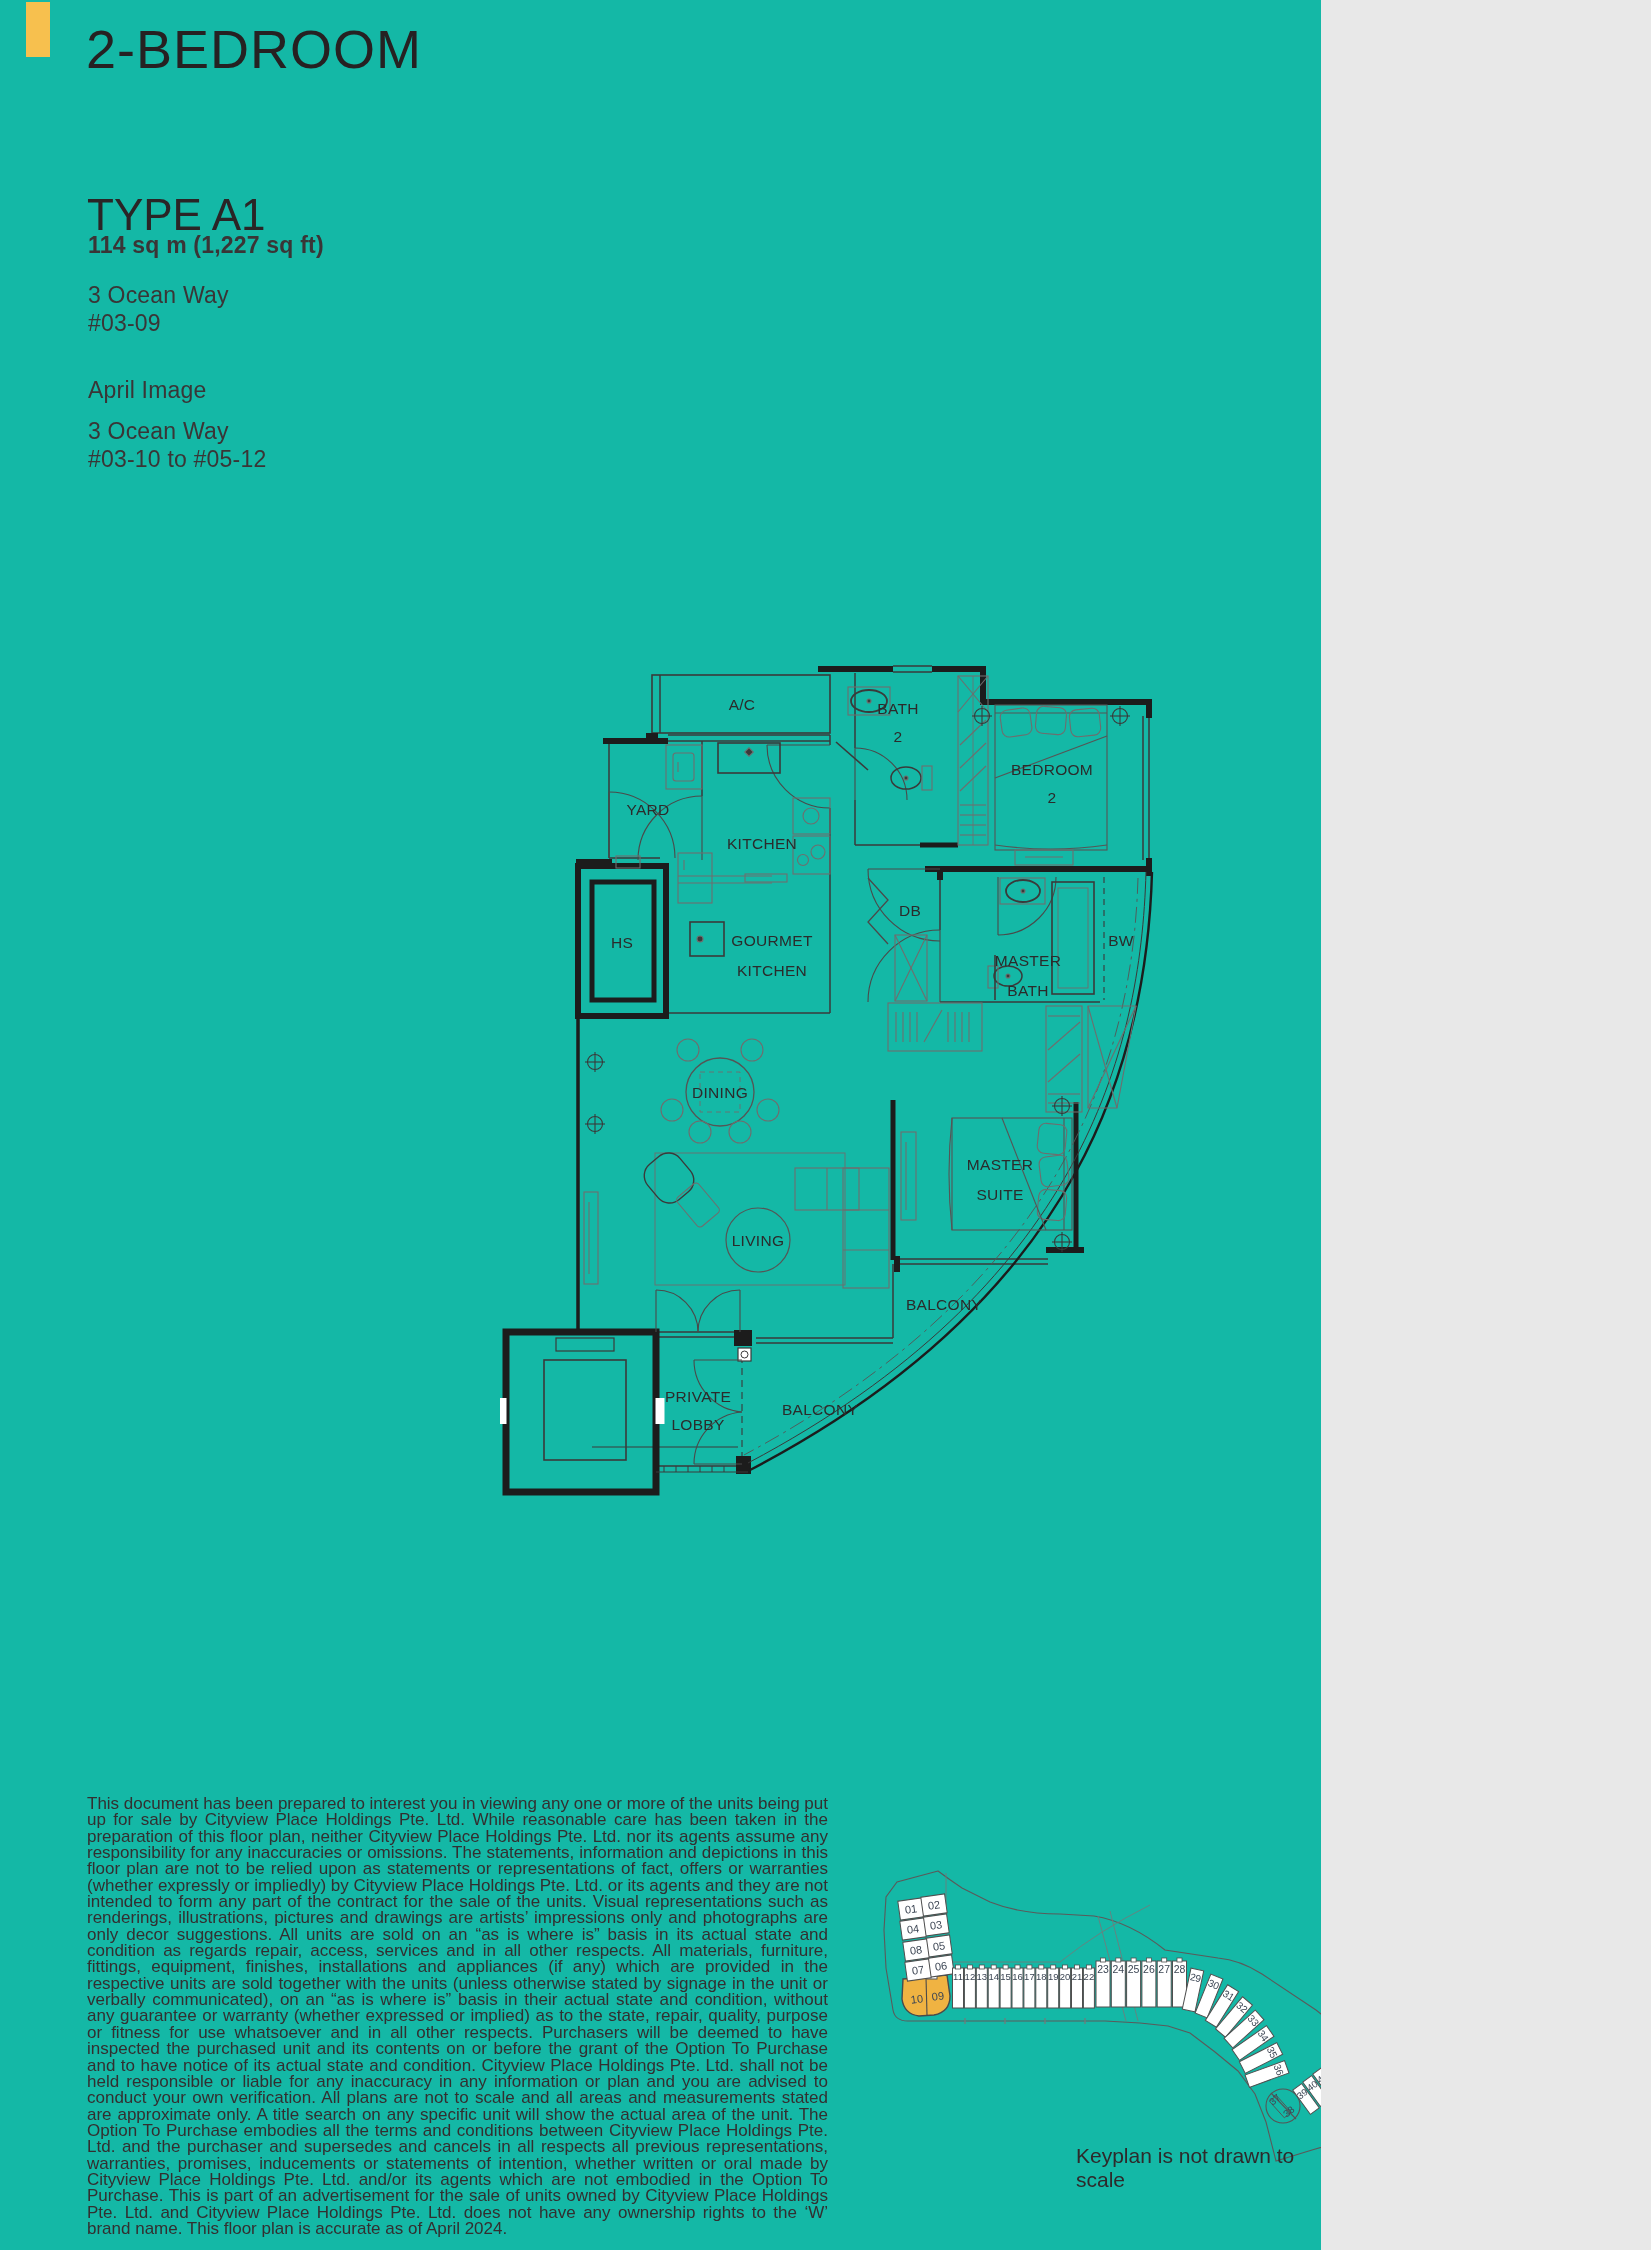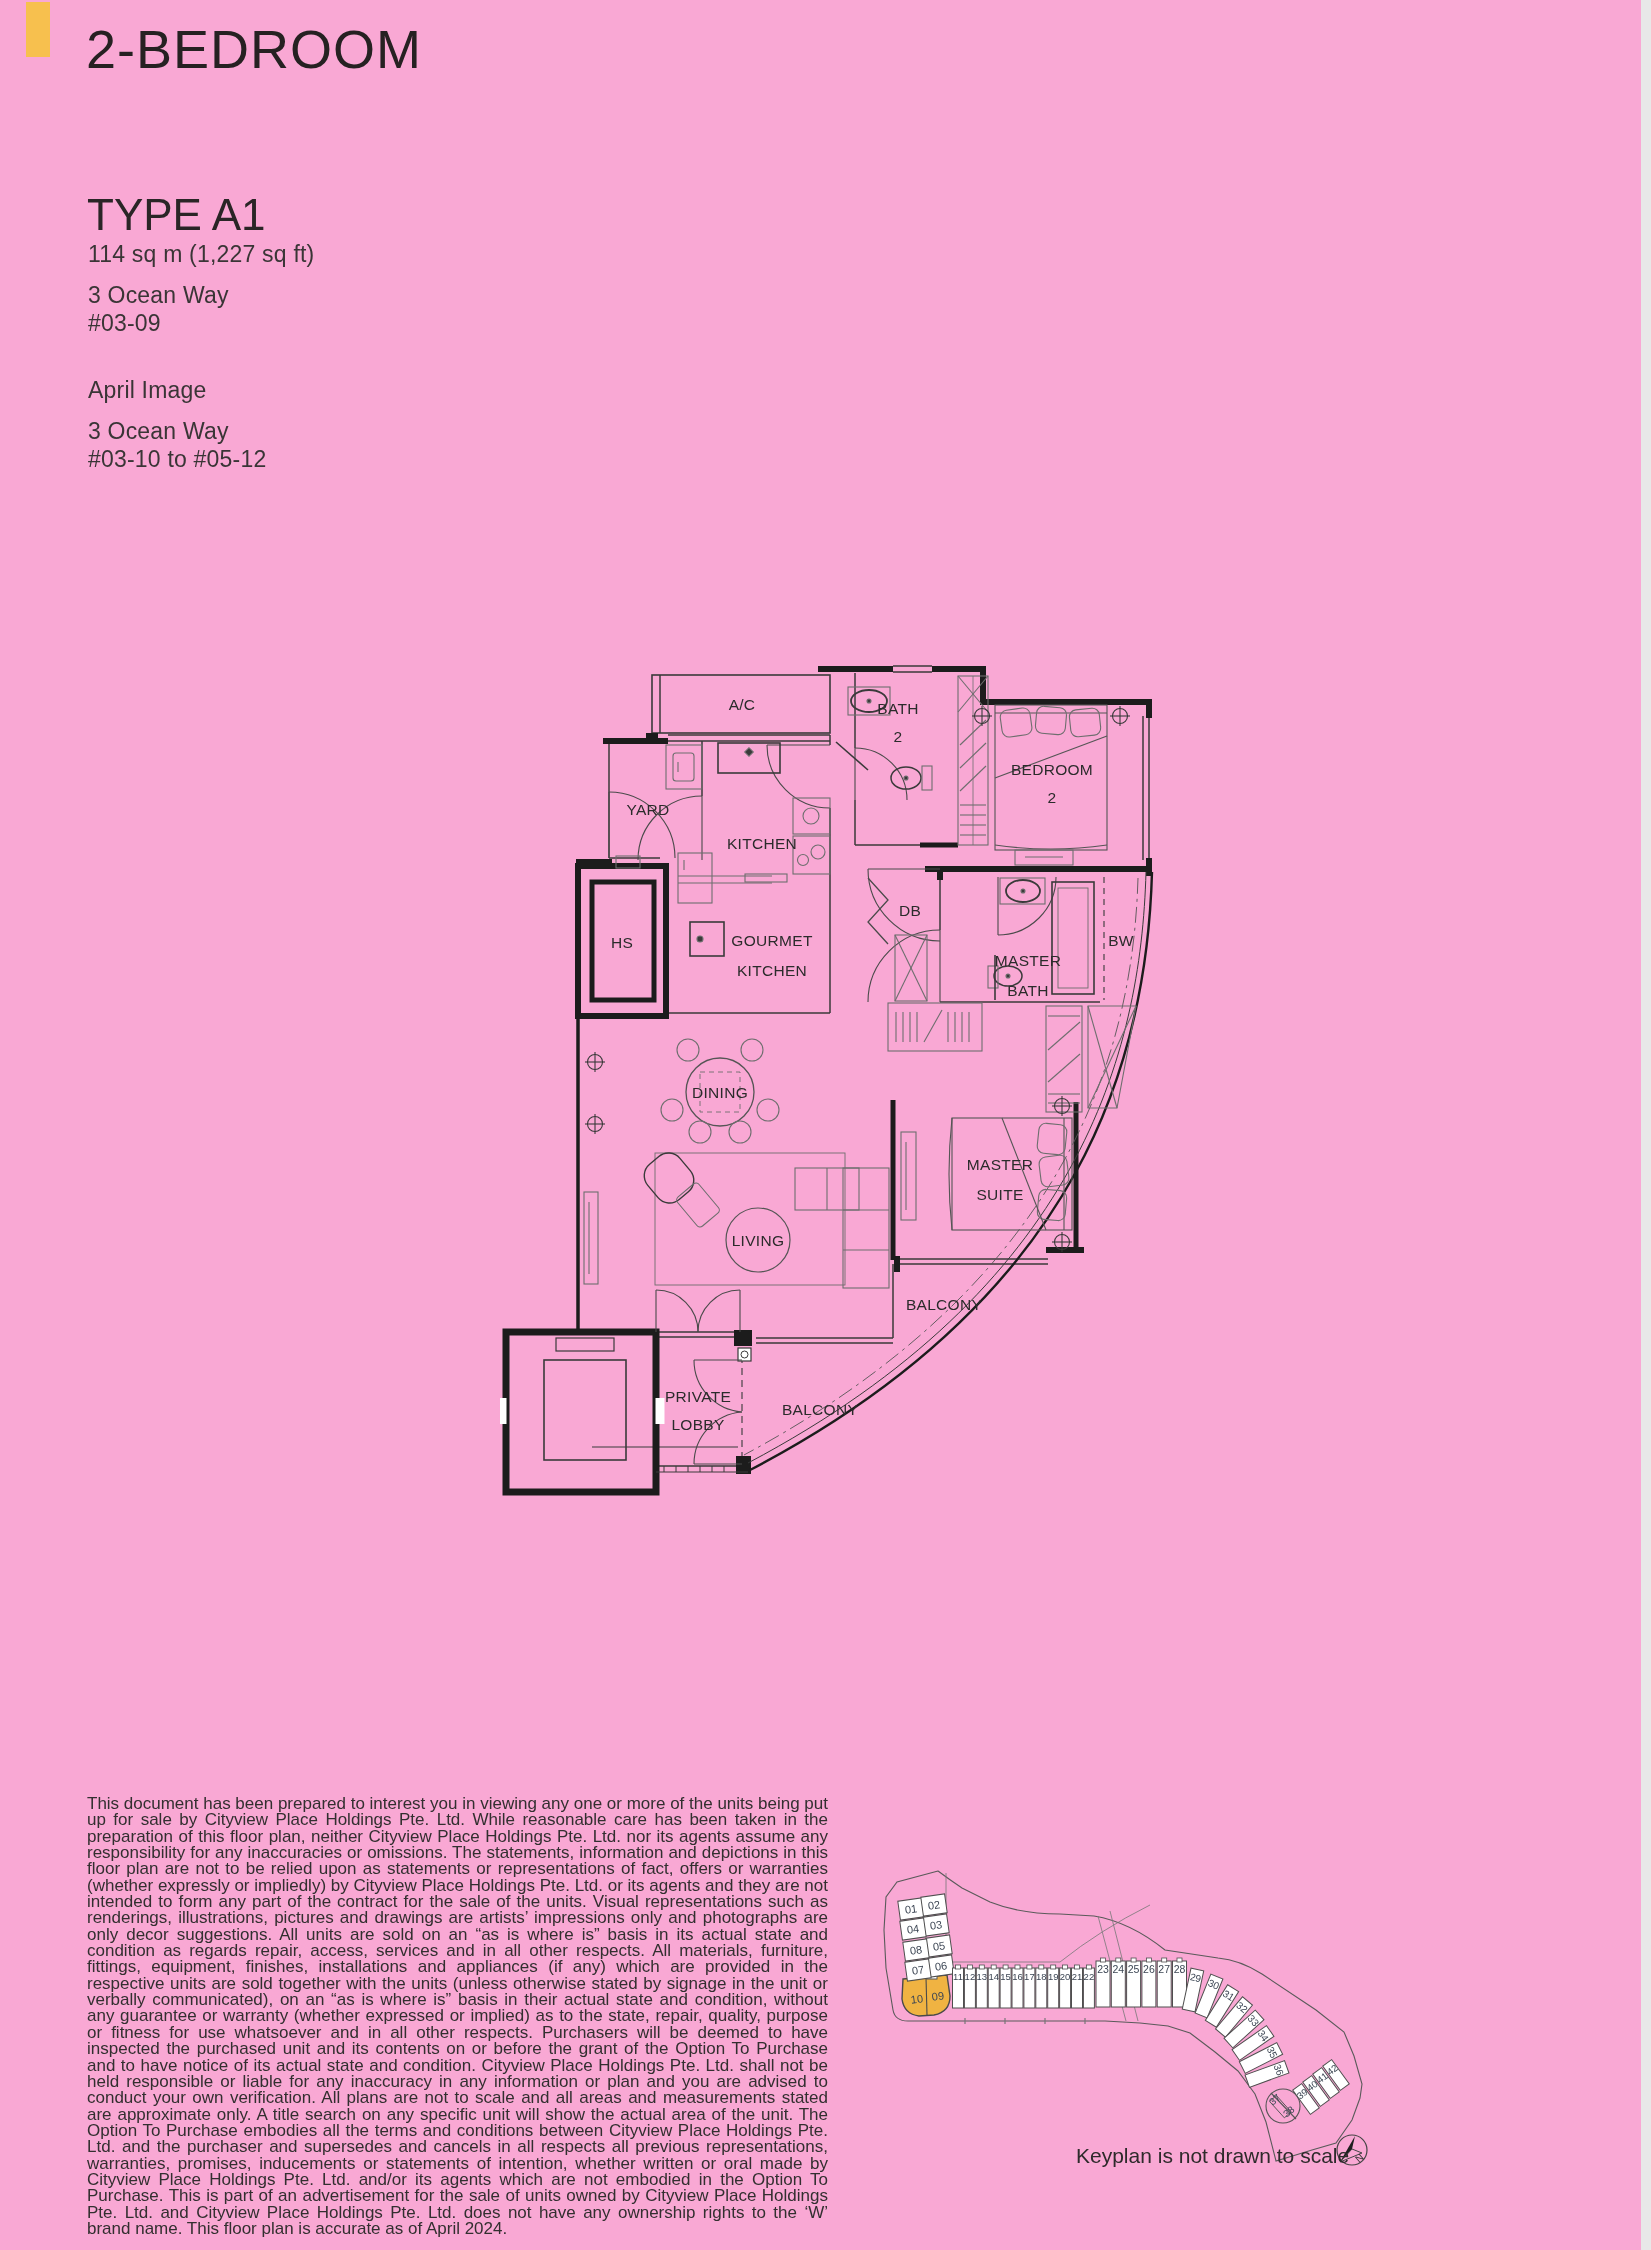--- a/index.html
+++ b/index.html
@@ -1,22 +1,22 @@
 <!DOCTYPE html>
 <html><head>
 <meta charset="utf-8">
 <style>
   html,body{margin:0;padding:0;background:#e8e8e8;}
-  .page{position:relative;width:1641px;height:2250px;background:#f9a8d4;overflow:hidden;
+  .page{position:relative;width:1321px;height:2250px;background:#14b8a6;overflow:hidden;
         font-family:"Liberation Sans",sans-serif;color:#2a2526;}
   .accent{position:absolute;left:26px;top:2px;width:24px;height:55px;}
   .h1{position:absolute;left:86px;top:18px;font-size:54px;letter-spacing:1px;color:#262122;}
   .h2{position:absolute;left:87px;top:190px;font-size:44px;color:#2a2526;}
   .t{position:absolute;left:88px;font-size:23px;color:#3a3536;letter-spacing:.2px;line-height:28px;white-space:pre-line;}
-  .t.area{top:240px;}
+  .t.area{top:231px;font-weight:bold;}
   .t.addr1{top:281px;}
   .t.mirror{top:376px;}
   .t.addr2{top:417px;}
   .disclaimer{position:absolute;left:87px;top:1796px;width:741px;font-size:17px;line-height:16.35px;
               text-align:justify;color:#332f30;}
   .kp-caption{position:absolute;left:1076px;top:2144px;font-size:21px;color:#2e2a2b;}
   svg text{font-family:"Liberation Sans",sans-serif;}
   .plan-label{fill:#2b2b2b;font-size:15.5px;letter-spacing:.3px;}
   .kp-num{fill:#3c4654;}
 </style>

